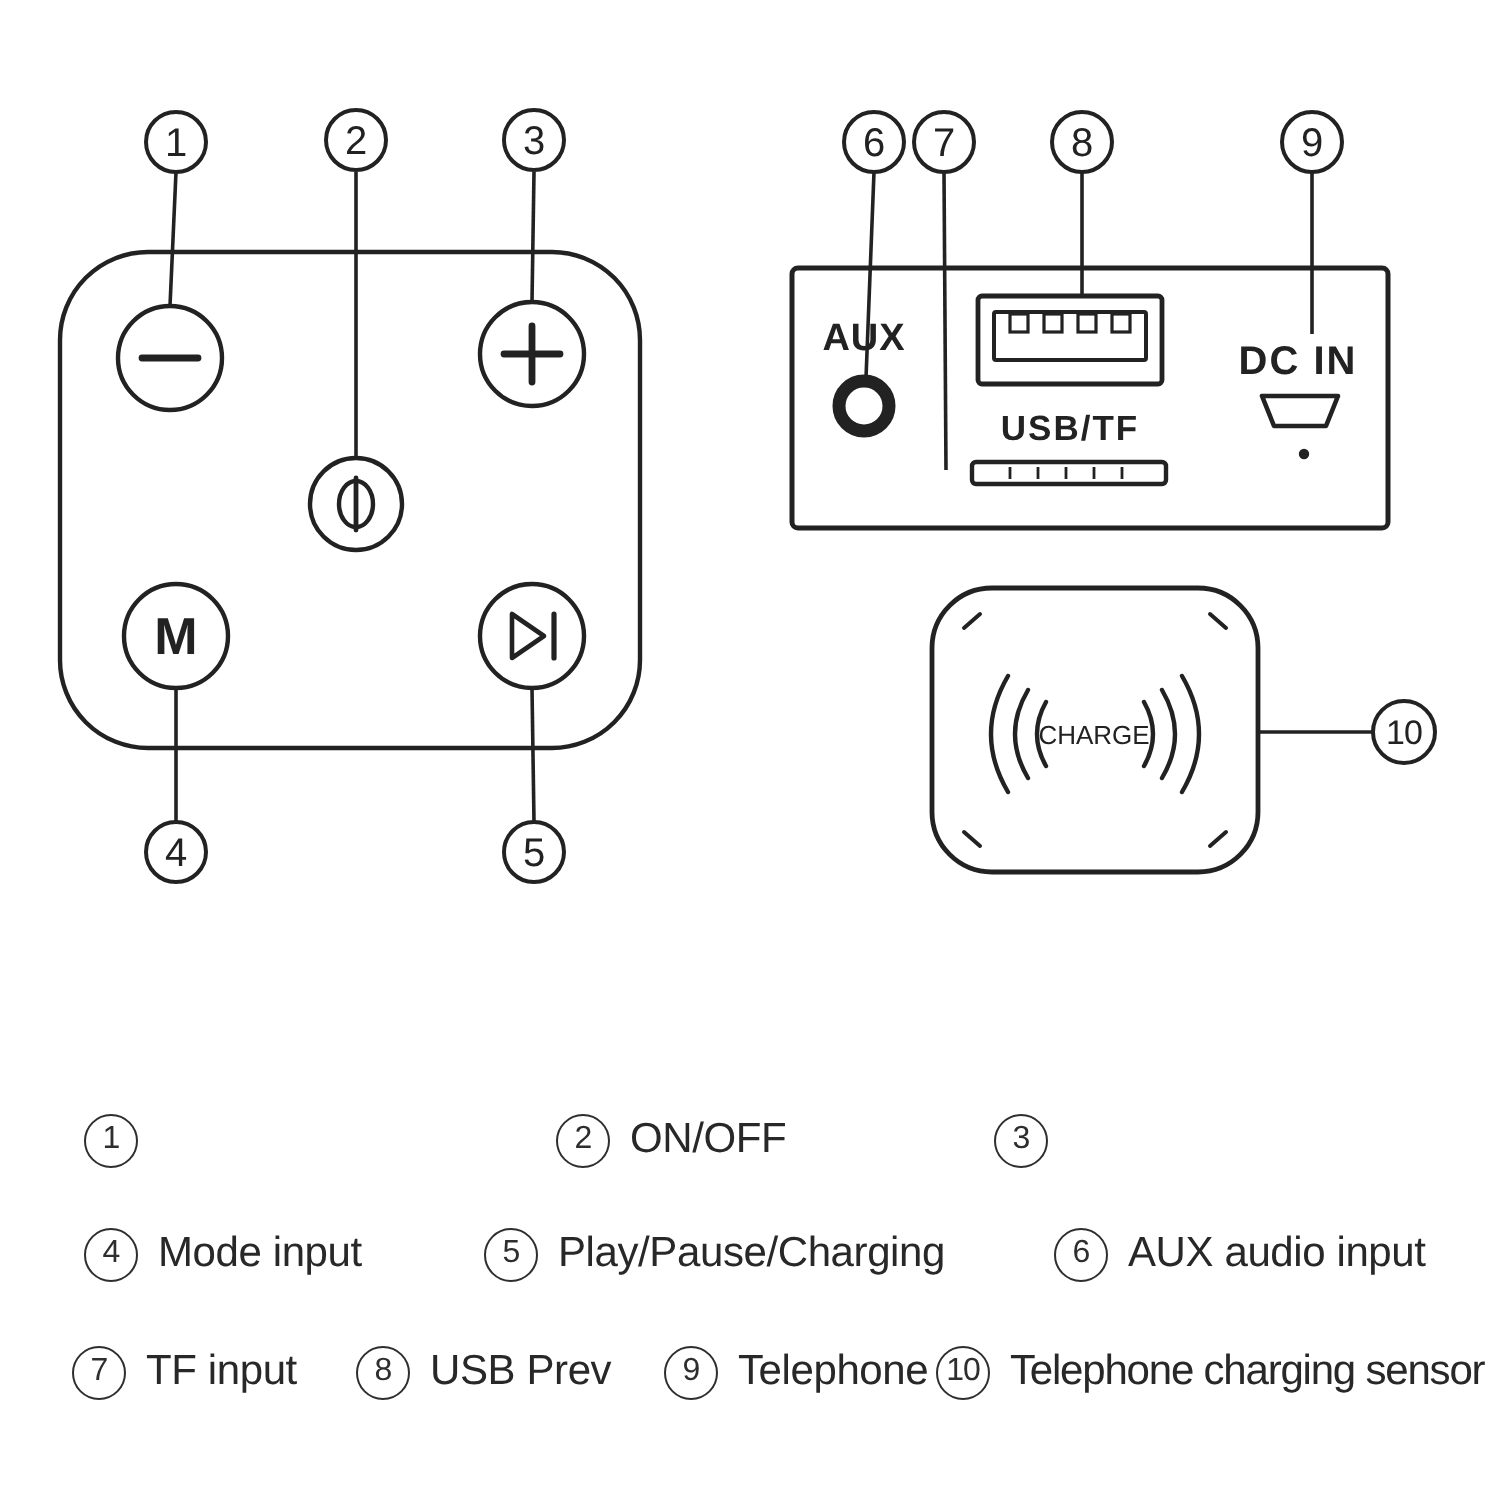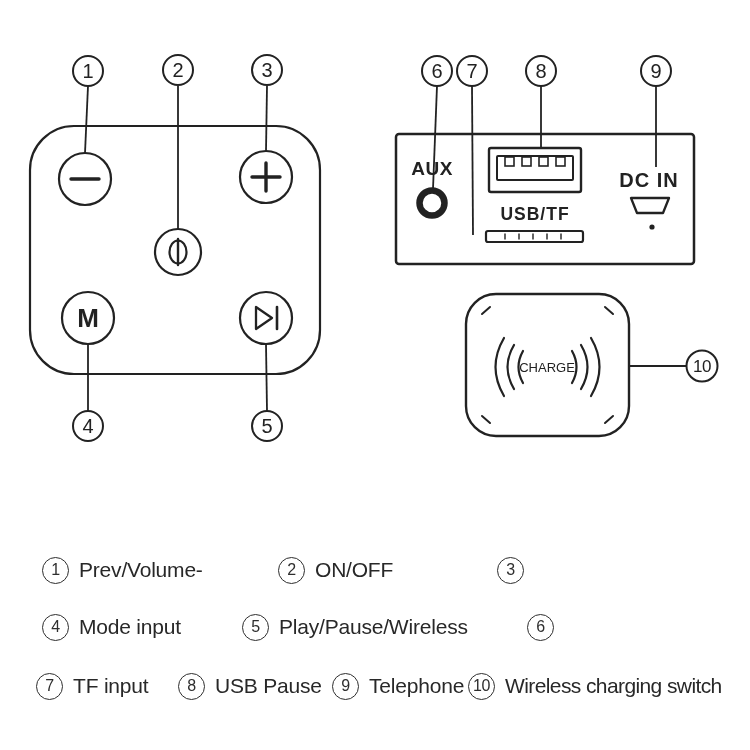--- a/index.html
+++ b/index.html
@@ -161,53 +161,53 @@
       <circle cx="702" cy="366" r="15.5" fill="none" stroke="#222" stroke-width="2"></circle>
       <text x="702" y="372" text-anchor="middle" font-size="17" letter-spacing="-0.5">10</text>
     </g>
   </svg>
 
   
   <div class="legend">
 
     <div class="legend-item" style="left:42px;top:556px">
       <span class="num">1</span>
-      <span class="lbl">Prev/Volume-</span>
     </div>
     <div class="legend-item" style="left:278px;top:556px">
       <span class="num">2</span>
       <span class="lbl">ON/OFF</span>
     </div>
     <div class="legend-item" style="left:497px;top:556px">
       <span class="num">3</span>
     </div>
 
     <div class="legend-item" style="left:42px;top:613px">
       <span class="num">4</span>
       <span class="lbl">Mode input</span>
     </div>
     <div class="legend-item" style="left:242px;top:613px">
       <span class="num">5</span>
-      <span class="lbl">Play/Pause/Wireless</span>
+      <span class="lbl">Play/Pause/Charging</span>
     </div>
     <div class="legend-item" style="left:527px;top:613px">
       <span class="num">6</span>
+      <span class="lbl">AUX audio input</span>
     </div>
 
     <div class="legend-item" style="left:36px;top:672px">
       <span class="num">7</span>
       <span class="lbl">TF input</span>
     </div>
     <div class="legend-item" style="left:178px;top:672px">
       <span class="num">8</span>
-      <span class="lbl">USB Pause</span>
+      <span class="lbl">USB Prev</span>
     </div>
     <div class="legend-item" style="left:332px;top:672px">
       <span class="num">9</span>
       <span class="lbl">Telephone</span>
     </div>
     <div class="legend-item" style="left:468px;top:672px">
       <span class="num">10</span>
-      <span class="lbl" style="letter-spacing:-0.6px">Wireless charging switch</span>
+      <span class="lbl" style="letter-spacing:-0.6px">Telephone charging sensor</span>
     </div>
 
   </div>
 </div>
 
 </body></html>

